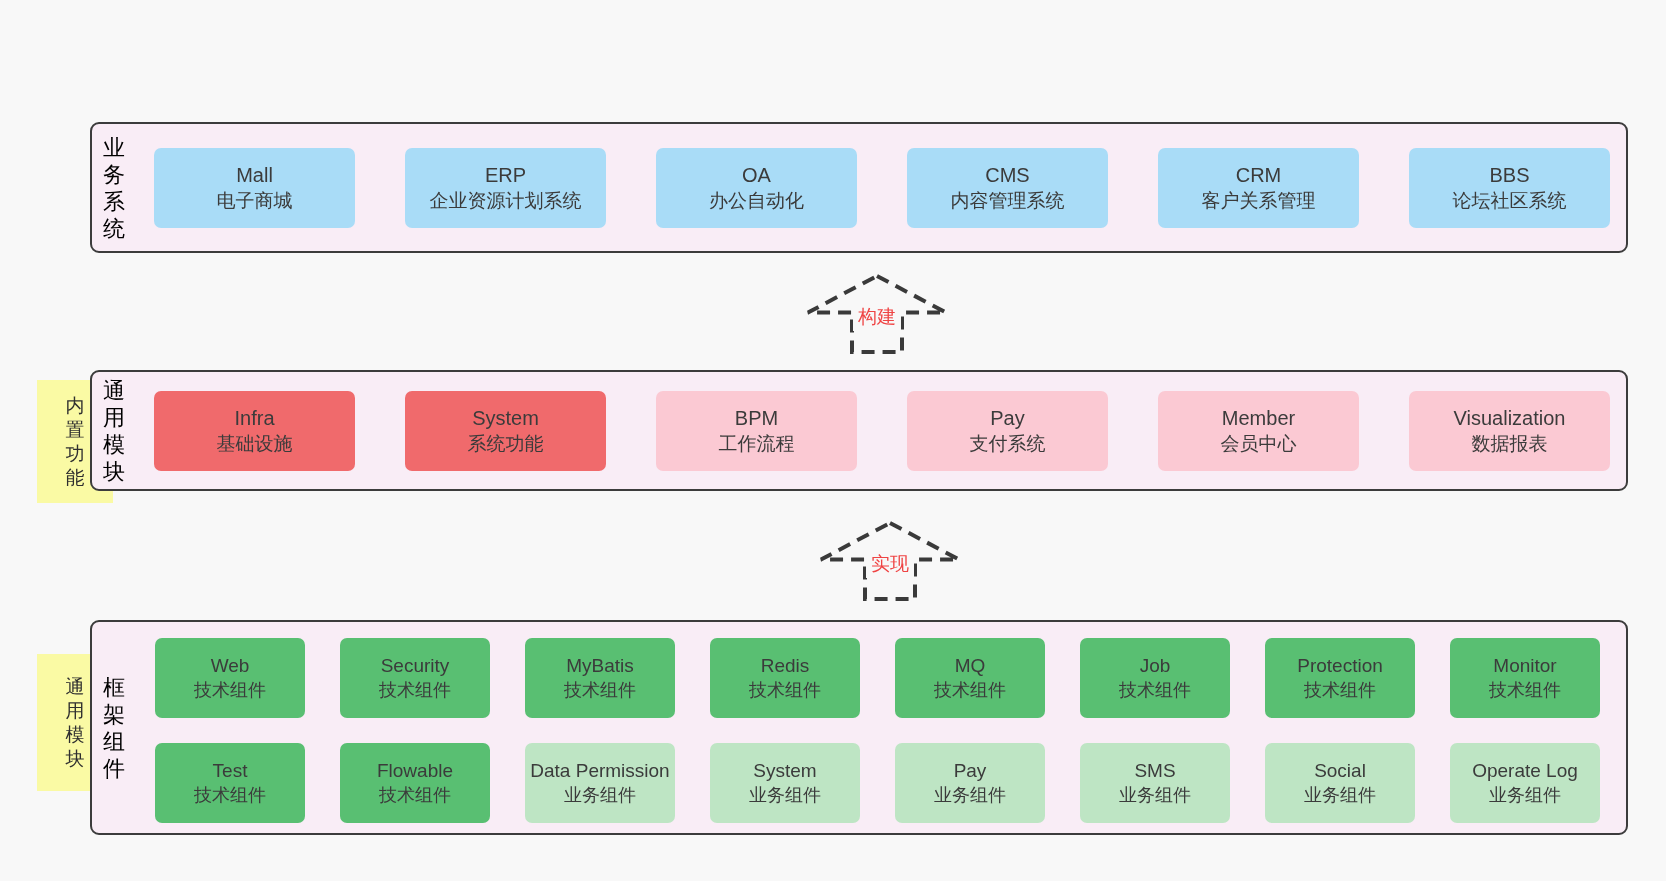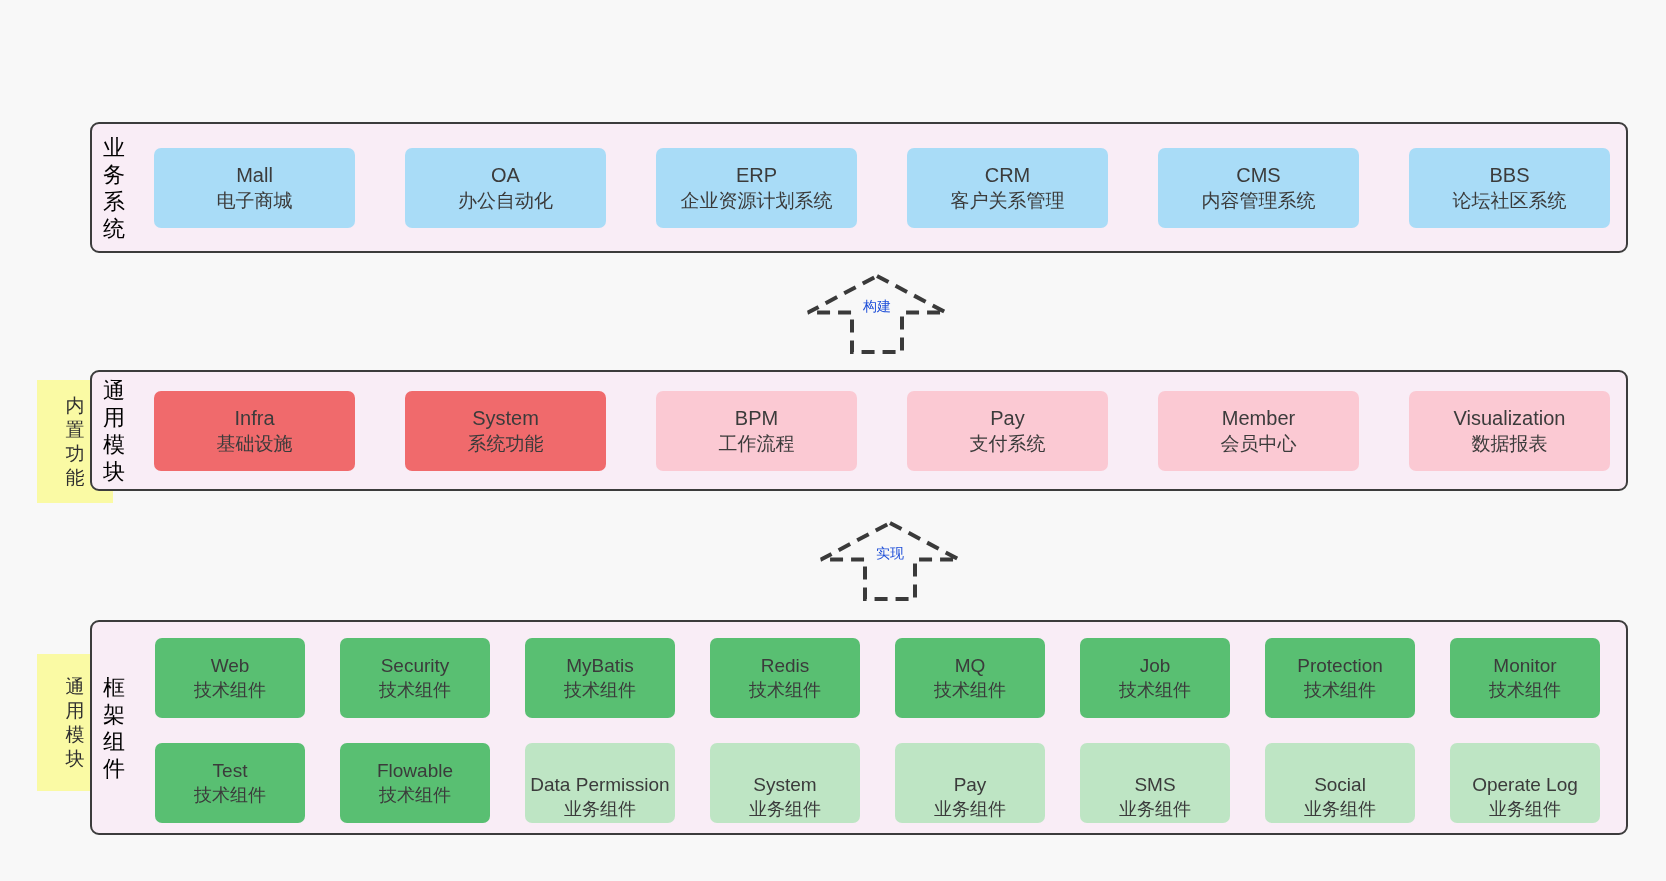--- a/index.html
+++ b/index.html
@@ -13,43 +13,43 @@
     background:#f9edf6;border:2px solid #3c3c3c;border-radius:9px;
   }
   .vlabel{position:absolute;left:9px;top:0;height:100%;display:flex;align-items:center;}
   .vlabel>span{
     display:block;width:26px;font-size:22px;line-height:27px;text-align:center;
     word-break:break-all;color:#000000;
   }
   .boxrow{position:absolute;left:62px;top:0;height:100%;display:flex;align-items:center;gap:50px;}
   .box{
     display:flex;flex-direction:column;align-items:center;justify-content:center;
-    border-radius:7px;text-align:center;box-sizing:border-box;padding:2px 4px;
+    border-radius:7px;text-align:center;box-sizing:border-box;padding:8px 4px;
   }
   .box.wide{width:201px;height:80px;}
   .box.small{width:150px;height:80px;}
   .bname{font-size:20px;line-height:26px;}
   .bdesc{font-size:19px;line-height:26px;}
   .small .bname{font-size:19px;line-height:24px;}
   .small .bdesc{font-size:18px;line-height:24px;}
   .blue{background:#a9dcf7;}
   .red{background:#f06a6c;}
   .pink{background:#fbc9d3;}
   .green-dark{background:#59bf72;}
-  .green-light{background:#bee5c4;justify-content:flex-end;}
+  .green-light{background:#bee5c4;}
   
   .comp-row{position:absolute;left:63px;display:flex;gap:35px;}
   .comp-row.r1{top:16px;}
   .comp-row.r2{top:121px;}
   
   .arrow{position:absolute;width:144px;height:82px;}
   .arrow svg{position:absolute;left:0;top:0;}
   .arrow-label{
-    position:absolute;left:50%;top:24px;transform:translateX(-50%);
-    background:#f8f8f8;padding:1px 5px;font-size:14px;color:#1d4ed8;white-space:nowrap;
+    position:absolute;left:50%;top:30px;transform:translateX(-50%);
+    background:#f8f8f8;padding:1px 5px;font-size:19px;color:#ef4444;white-space:nowrap;
   }
   
   .sticky{
     position:absolute;left:37px;width:76px;background:#fafaa4;
     clip-path:polygon(0 0, calc(100% - 19px) 0, 100% 19px, 100% 100%, 0 100%);
     display:flex;align-items:center;justify-content:center;
   }
   .sticky .fold{
     position:absolute;top:0;right:0;width:19px;height:19px;background:#bcbcbe;
     clip-path:polygon(0 0, 100% 100%, 0 100%);
@@ -67,34 +67,34 @@
   <div class="panel" style="top:122px;height:131px;">
     <div class="vlabel">
         <span>业务系统</span>
       </div>
     <div class="boxrow">
       <div class="box wide blue">
         <div class="bname">Mall</div>
         <div class="bdesc">电子商城</div>
       </div>
       <div class="box wide blue">
+        <div class="bname">ERP</div>
+        <div class="bdesc">企业资源计划系统</div>
+      </div>
+      <div class="box wide blue">
         <div class="bname">OA</div>
         <div class="bdesc">办公自动化</div>
       </div>
       <div class="box wide blue">
-        <div class="bname">ERP</div>
-        <div class="bdesc">企业资源计划系统</div>
+        <div class="bname">CMS</div>
+        <div class="bdesc">内容管理系统</div>
       </div>
       <div class="box wide blue">
         <div class="bname">CRM</div>
         <div class="bdesc">客户关系管理</div>
-      </div>
-      <div class="box wide blue">
-        <div class="bname">CMS</div>
-        <div class="bdesc">内容管理系统</div>
       </div>
       <div class="box wide blue">
         <div class="bname">BBS</div>
         <div class="bdesc">论坛社区系统</div>
       </div>
     </div>
   </div>
 
   <div class="arrow" style="left:805px;top:273px;">
     <svg width="144" height="82" viewBox="0 0 144 82">

